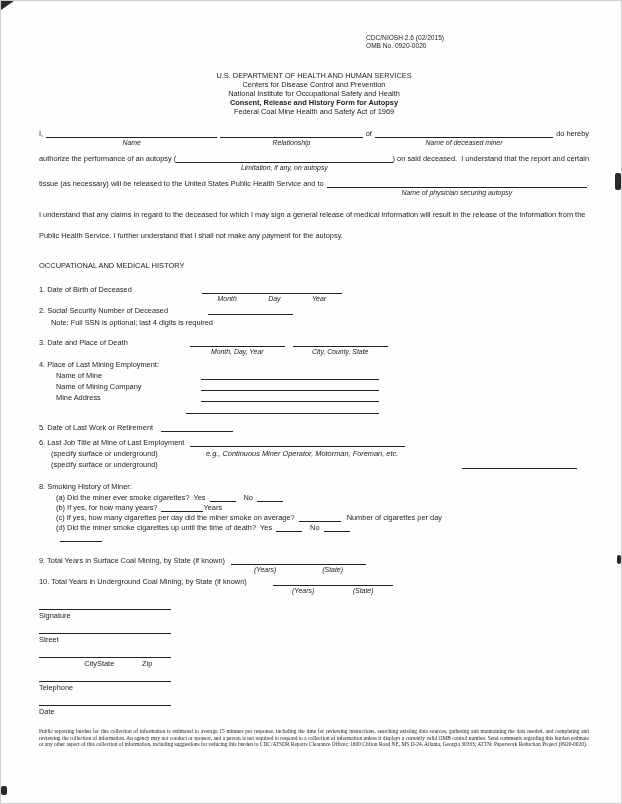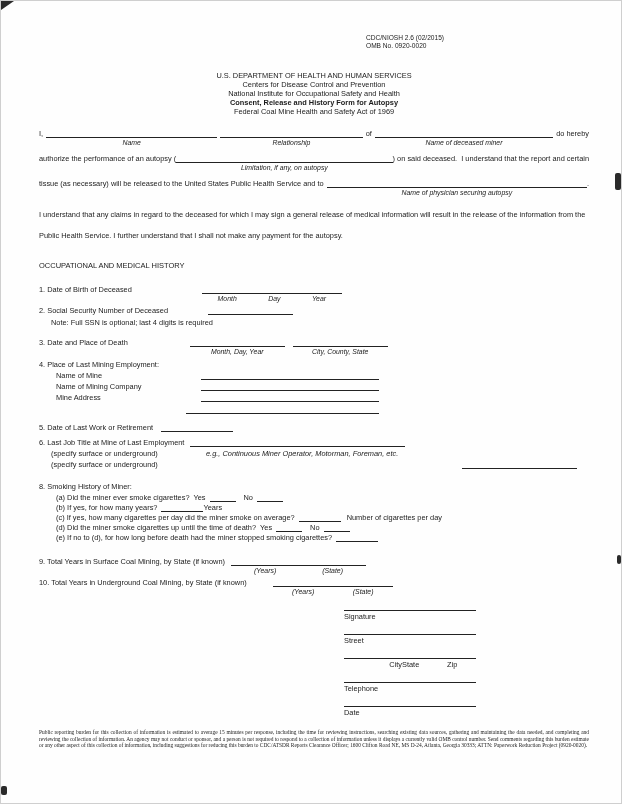--- a/index.html
+++ b/index.html
@@ -21,21 +21,21 @@
   .fill .line { height:9px; border-bottom:1px solid #222; width:100%; }
   .lbl { font-style:italic; font-size:6.9px; text-align:center; line-height:8px; margin-top:1px; }
   .lblrow { display:flex; justify-content:space-around; font-style:italic; font-size:6.9px; line-height:8px; margin-top:1px; }
   .consent .row { margin-bottom:7px; }
   .claims { font-size:7.4px; line-height:21px; margin-top:3px; }
   .sect { font-weight:normal; font-size:7.5px; margin:15px 0 15px 0; }
   .items { font-size:7.4px; }
   .note { font-size:7.4px; line-height:10px; padding-left:12px; margin-top:2px; }
   .ital { font-style:italic; }
   .sub { padding-left:17px; }
-  .sigblock { margin-left:305px; width:132px; margin-top:13px; font-size:7.4px; }
+  .sigblock { width:132px; margin-top:13px; font-size:7.4px; }
   .sigunit { margin-bottom:12px; }
   .sigline { border-bottom:1px solid #222; height:2px; }
   .siglabel { line-height:9px; margin-top:1px; }
   .sigrow3 { display:flex; line-height:9px; margin-top:1px; }
   .sigrow3 span:nth-child(1){ width:58px;text-align:right; }
   .sigrow3 span:nth-child(2){ width:45px; }
   .footer { margin-top:12px; font-family:"Liberation Serif", serif; font-size:5.4px; line-height:6.6px; text-align:justify; color:#222; }
   .artifact { position:absolute; background:#2a2a2a; }
 </style>
 </head>
@@ -193,21 +193,20 @@
       <span class="blank" style="margin-left:4px;width:42px;"></span>
       <span class="t" style="margin-left:6px;">Number of cigarettes per day</span>
     </div>
     <div class="row sub">
       <span class="t">(d) Did the miner smoke cigarettes up until the time of death?  Yes</span>
       <span class="blank" style="margin-left:4px;width:26px;"></span>
       <span class="t" style="margin-left:8px;">No</span>
       <span class="blank" style="margin-left:4px;width:26px;"></span>
     </div>
     <div class="row sub">
-      <span class="t">(e) If no to (d), for how long before death had the miner stopped smoking cigarettes?</span>
       <span class="blank" style="margin-left:4px;width:42px;"></span>
     </div>
 
     <div class="row" style="margin-top:14px;">
       <span class="t">9. Total Years in Surface Coal Mining, by State (if known)</span>
       <span class="fill" style="margin-left:6px;width:135px;">
         <span class="line"></span>
         <span class="lblrow">
           <span>(Years)</span>
           <span>(State)</span>

